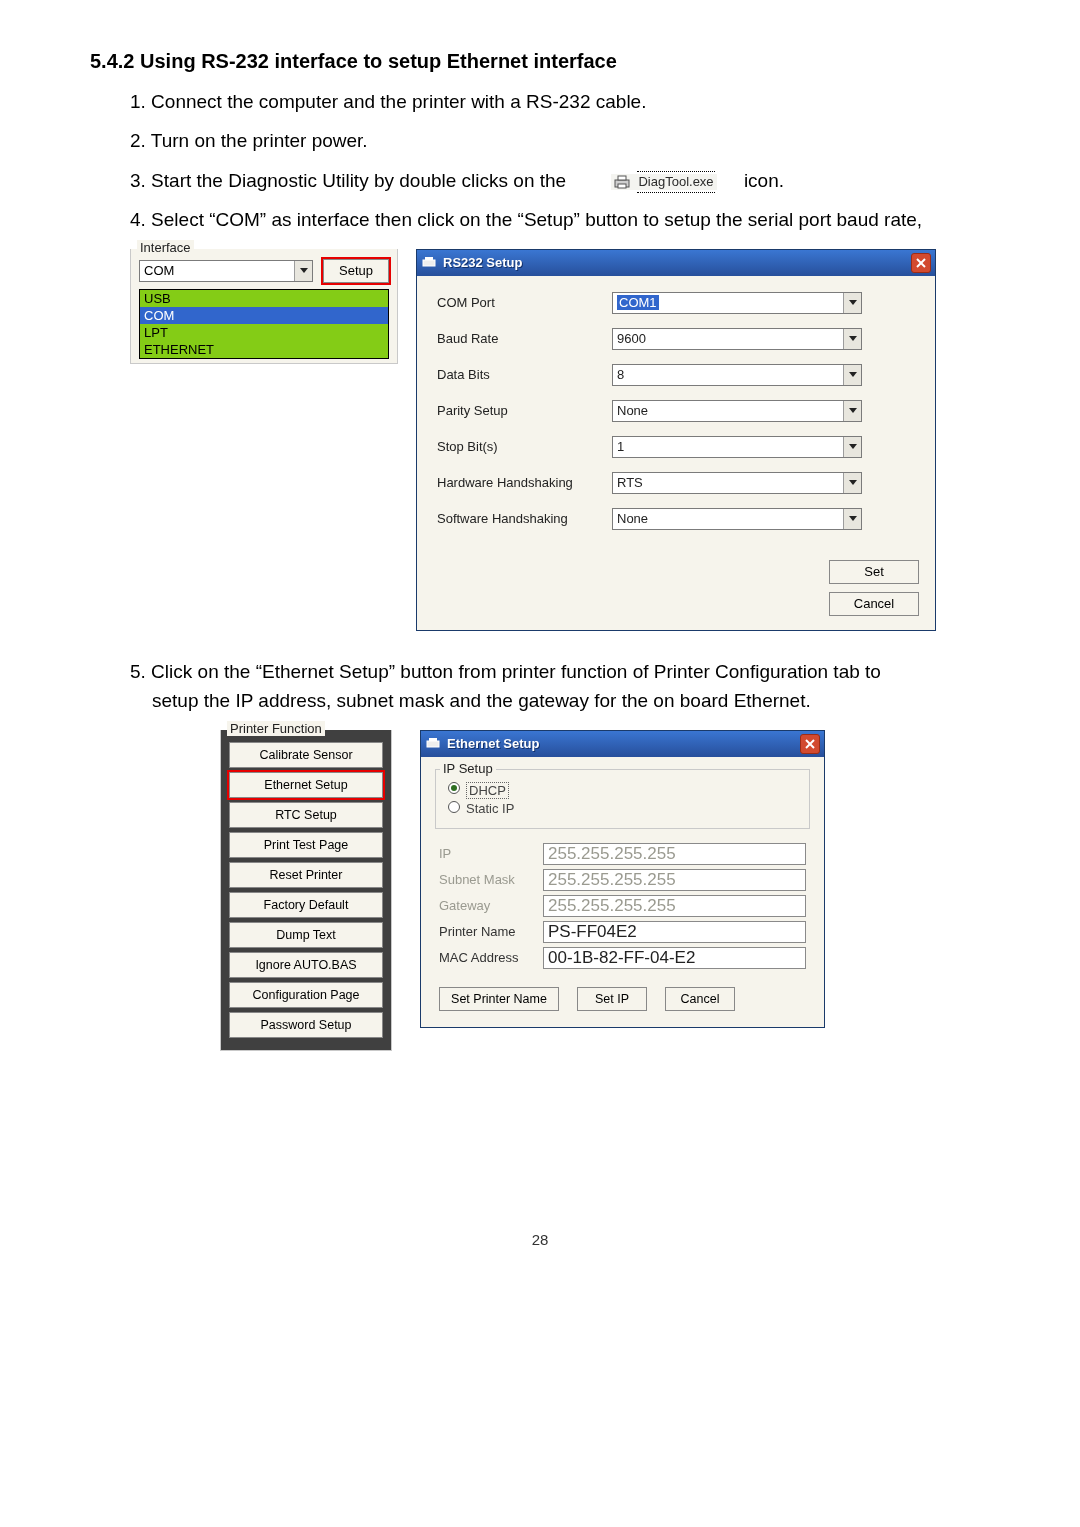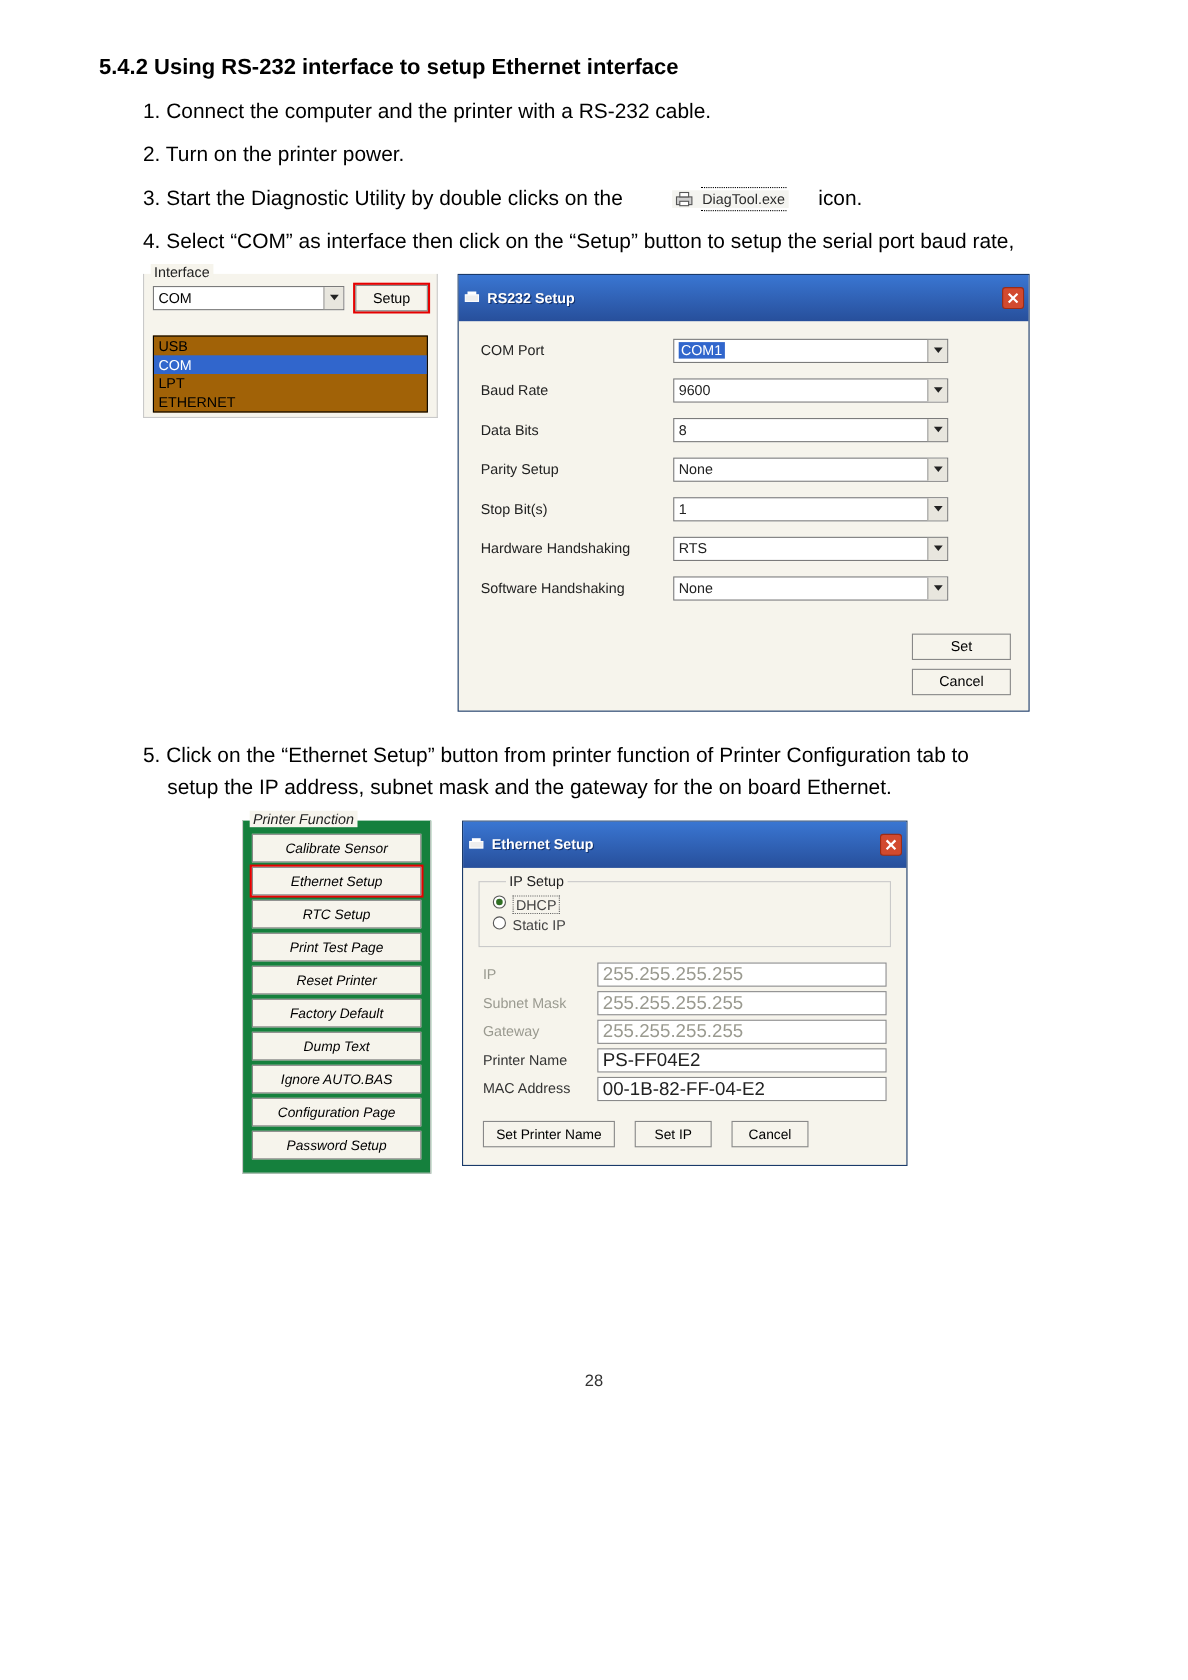--- a/index.html
+++ b/index.html
@@ -111,42 +111,42 @@
     font-size: 13px;
     display: inline-flex;
     align-items: center;
     justify-content: center;
     padding: 0 8px;
   }
   .setup-highlight {
     box-shadow: 0 0 0 2px #e60000;
   }
   .dropdown-list {
-    margin: 16px 8px 4px 8px;
+    margin: 0 8px 4px 8px;
     border: 1px solid #000;
-    background: #a16207;
+    background: #84cc16;
     font-size: 13px;
   }
   .dropdown-list .opt {
     padding: 0 4px;
     line-height: 17px;
   }
   .dropdown-list .opt.sel {
     background: #3166CC;
     color: #fff;
   }
   
   .dlg {
     background: #F6F4EC;
     border: 1px solid #1a3a6a;
     font-family: Tahoma, Arial, sans-serif;
     width: 500px;
   }
   .titlebar {
-    height: 42px;
+    height: 26px;
     background: linear-gradient(#3a76d2, #274f9b);
     color: #fff;
     font-size: 13px;
     font-weight: bold;
     display: flex;
     align-items: center;
     padding: 0 4px;
     text-shadow: 1px 1px 0 #12306a;
   }
   .titlebar .t-icon { width: 16px; height: 16px; margin-right: 6px; }
@@ -188,45 +188,44 @@
   .dlg-buttons .btn { width: 90px; }
   
   .row-figs2 {
     display: flex;
     gap: 28px;
     margin: 10px 0 20px 130px;
     align-items: flex-start;
   }
   .pf-box {
     width: 172px;
-    background: #15803d;
+    background: #404040;
     border: 1px solid #c9c9c9;
     border-top: none;
     position: relative;
     padding: 12px 8px 8px 8px;
     font-family: Tahoma, Arial, sans-serif;
-    font-style: italic;
   }
   .pf-box .btn {
     width: 100%;
     margin-bottom: 4px;
     font-size: 12.5px;
     height: 26px;
   }
   .pf-box .btn.highlight { box-shadow: 0 0 0 2px #e60000; }
   .eth-dlg {
     width: 405px;
   }
   .ipsetup {
     border: 1px solid #c9c9c9;
     margin-bottom: 10px;
     padding: 10px 10px 10px 12px;
     position: relative;
   }
-  .ipsetup .grp-label { top: -9px; left: 24px; }
+  .ipsetup .grp-label { top: -9px; left: 4px; }
   .radio-row {
     display: flex;
     align-items: flex-start;
     gap: 6px;
     font-size: 13px;
     margin: 2px 0;
     color: #444;
   }
   .radio {
     width: 12px; height: 12px;

